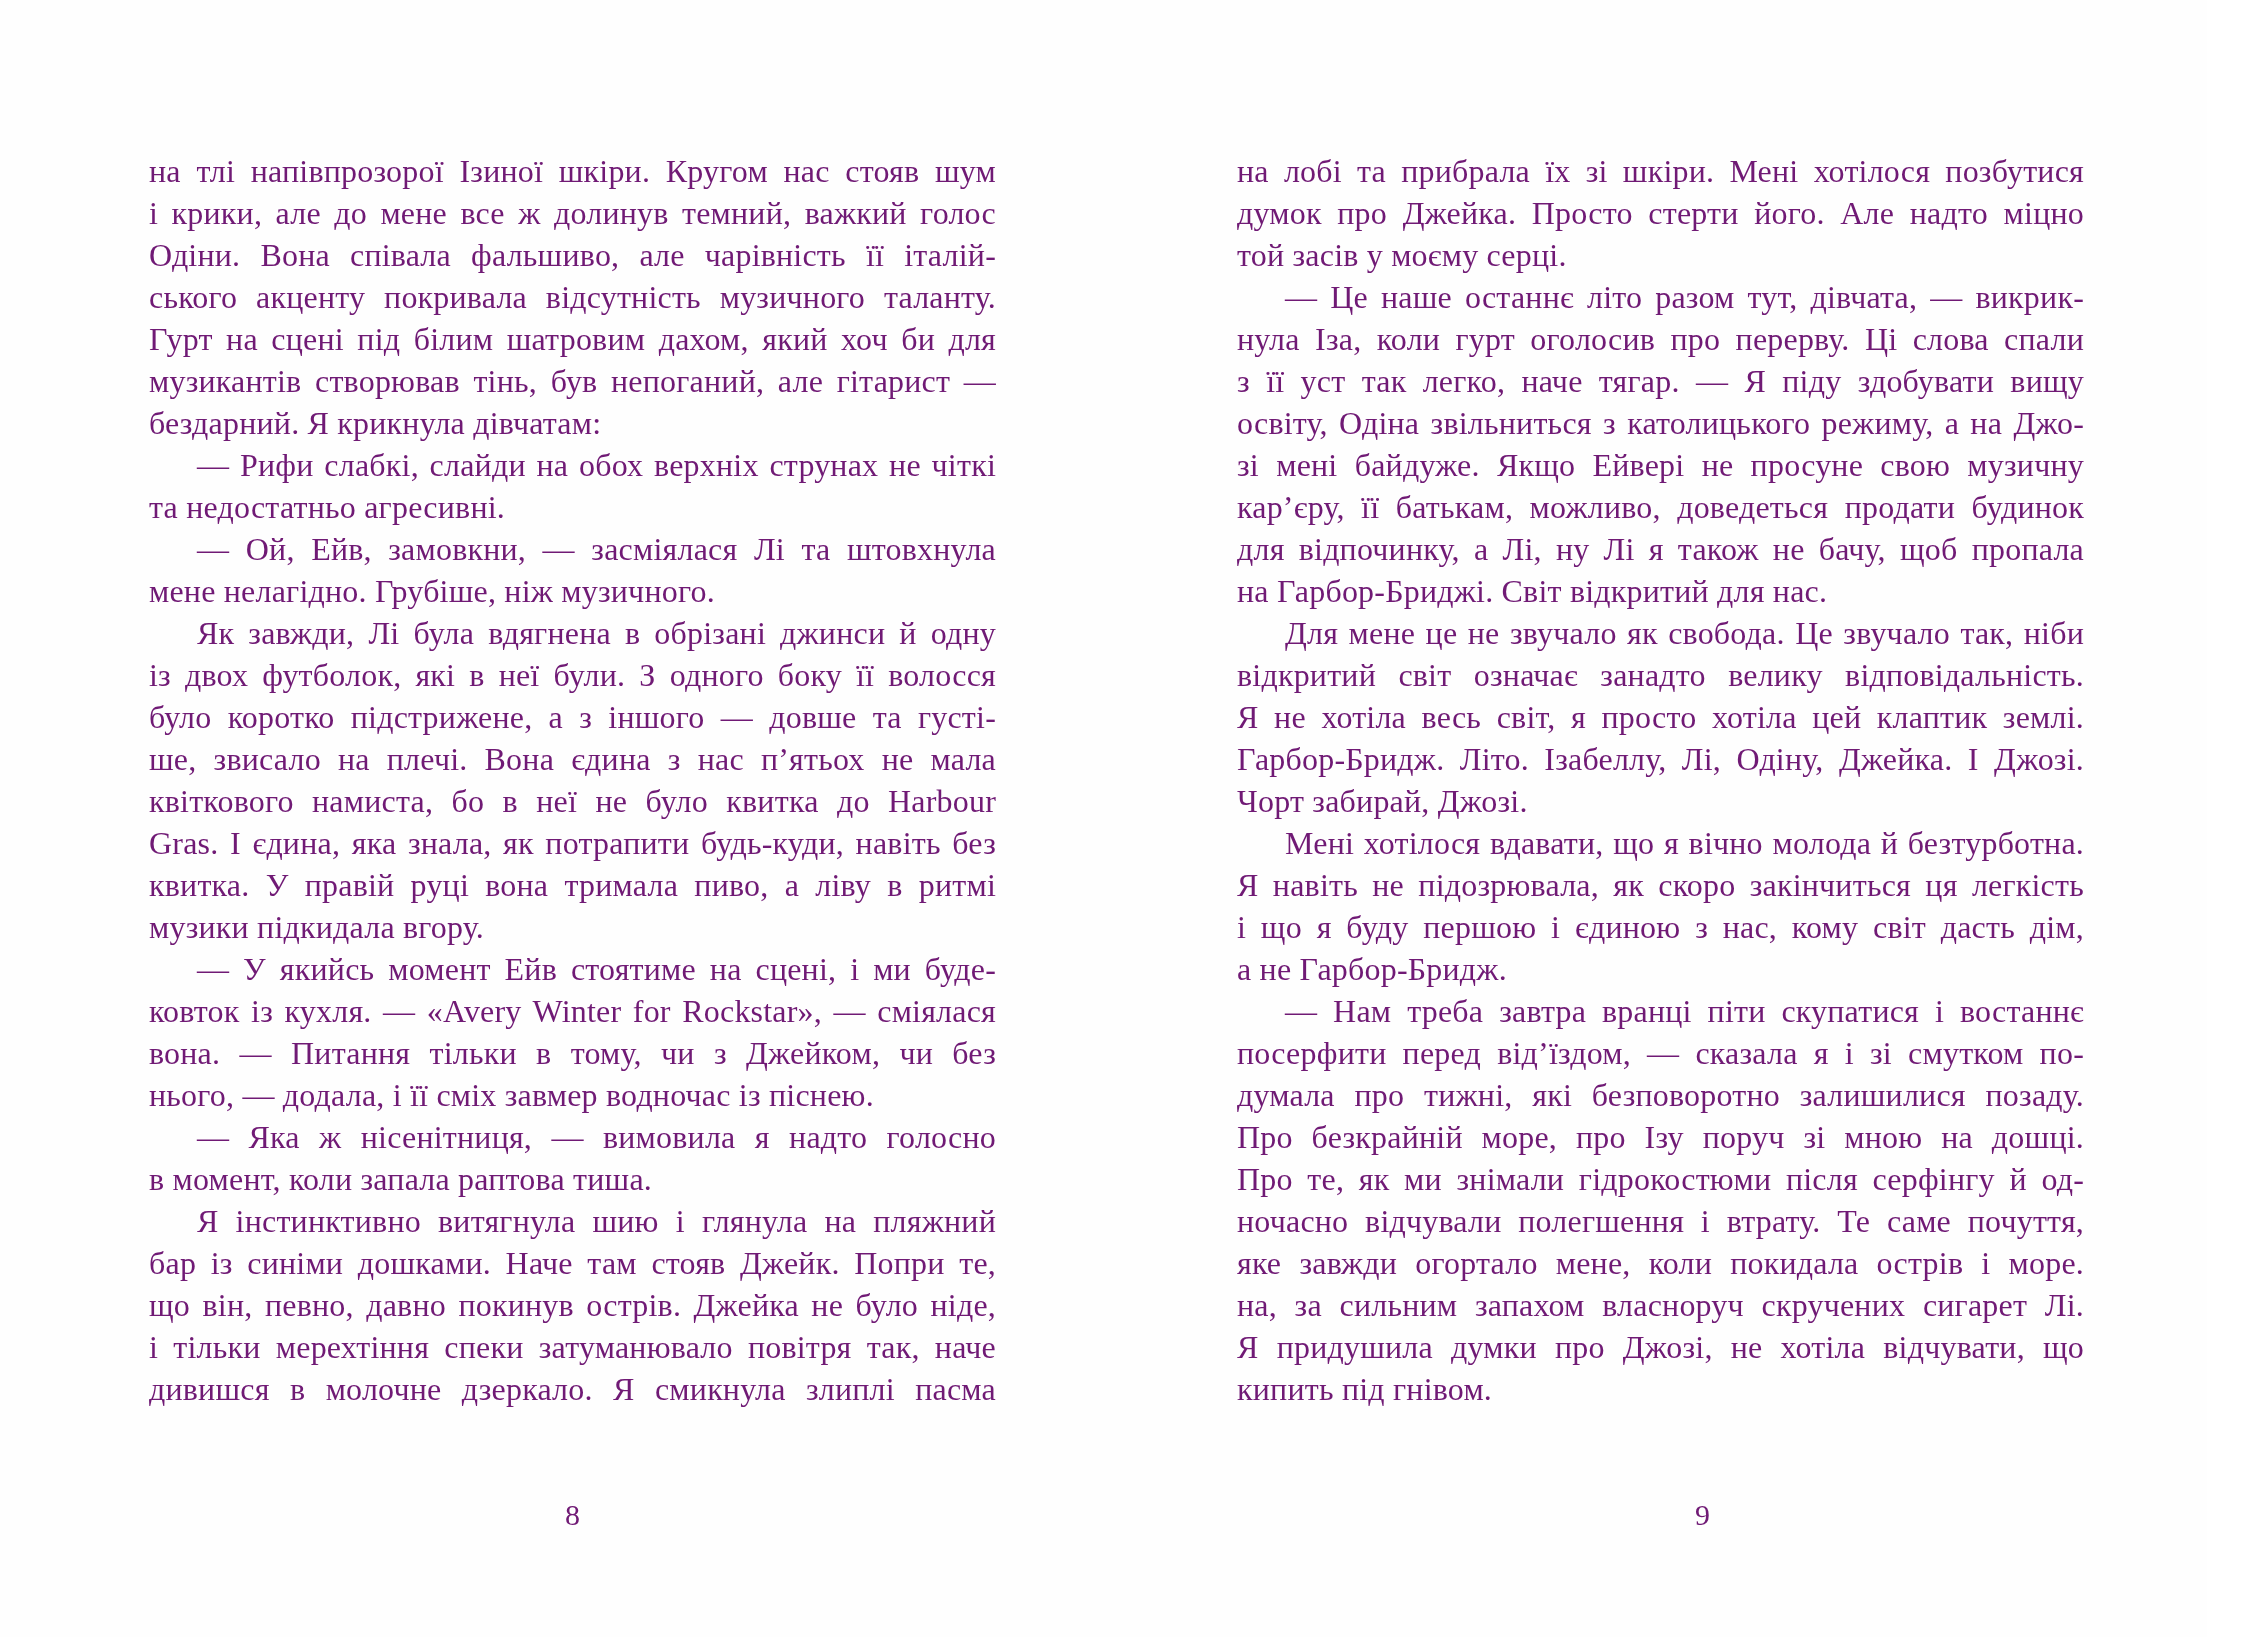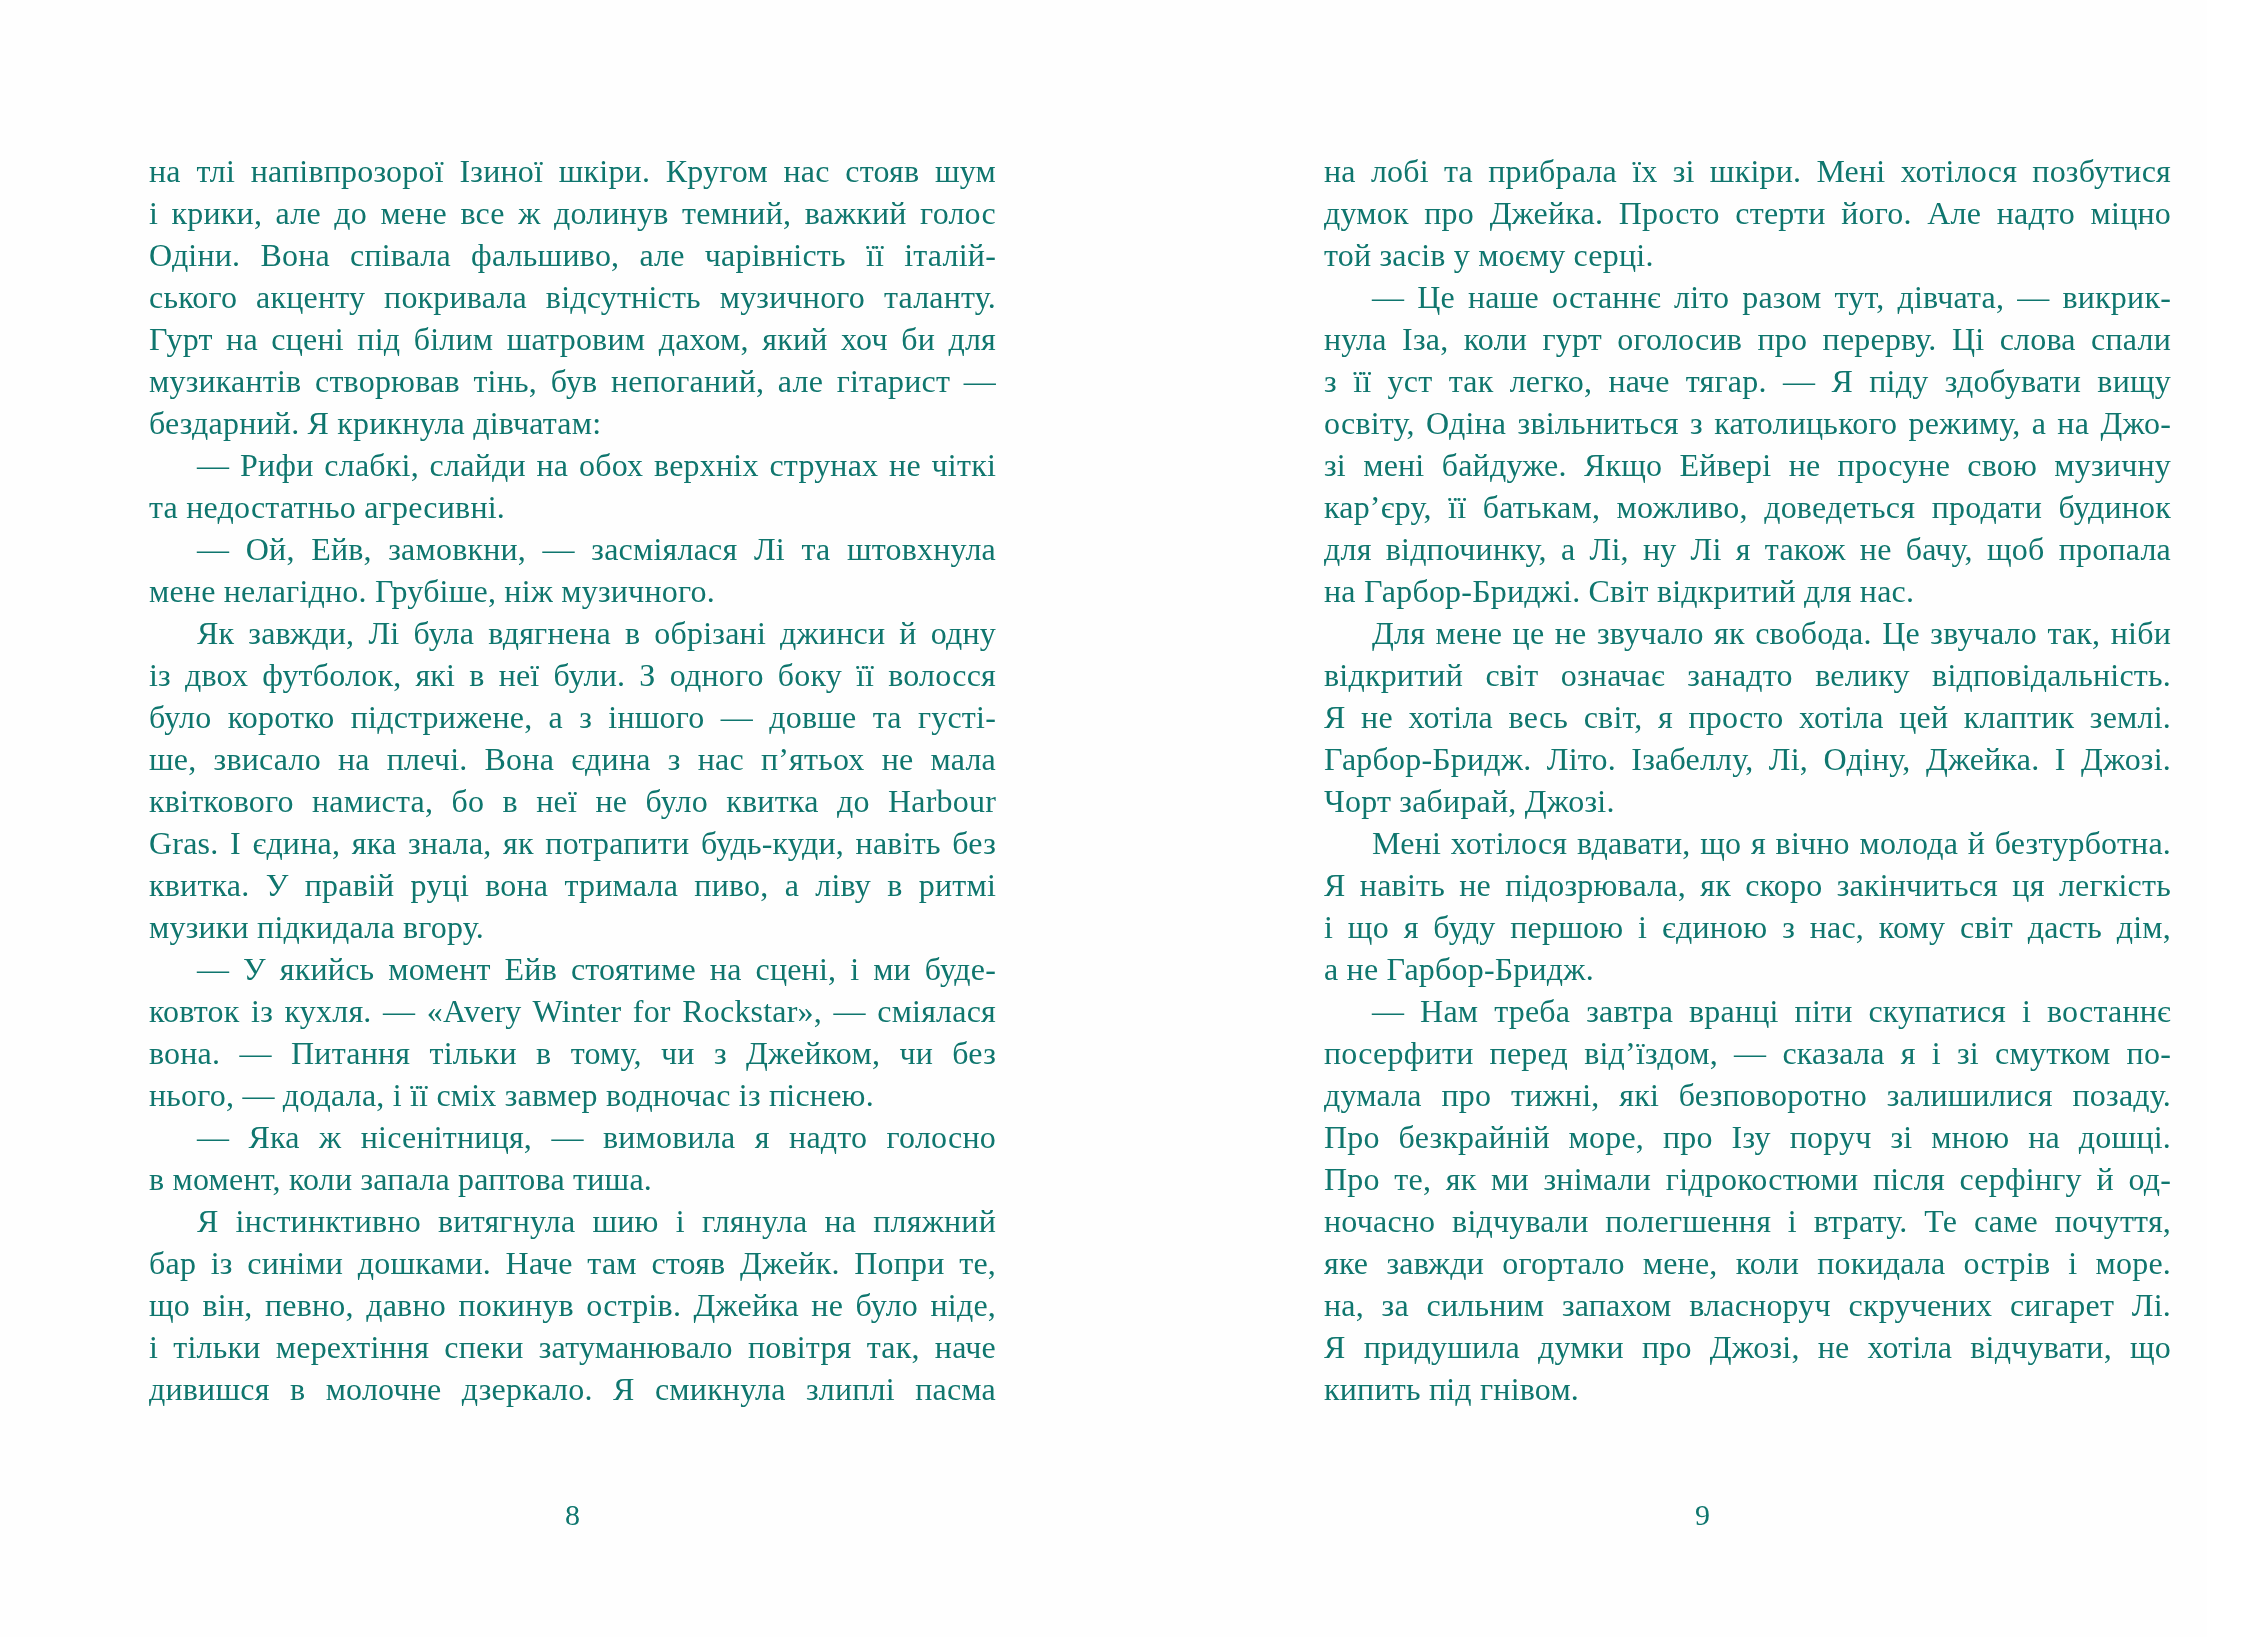--- a/index.html
+++ b/index.html
@@ -6,30 +6,30 @@
     margin: 0;
     padding: 0;
     background: #ffffff;
   }
   .spread {
     position: relative;
     width: 2207px;
     height: 1638px;
     background: #fefefe;
     font-family: "Liberation Serif", "DejaVu Serif", serif;
-    color: #0f766e;
+    color: #701a75;
     overflow: hidden;
   }
   .column {
     position: absolute;
     top: 150px;
     width: 847px;
   }
   .column.left  { left: 149px; }
-  .column.right { left: 1324px; }
+  .column.right { left: 1237px; }
   .line {
     font-size: 32px;
     line-height: 42px;
     text-align: justify;
     text-align-last: justify;
     text-justify: inter-word;
     letter-spacing: 0.2px;
     white-space: normal;
     height: 42px;
     overflow: visible;

